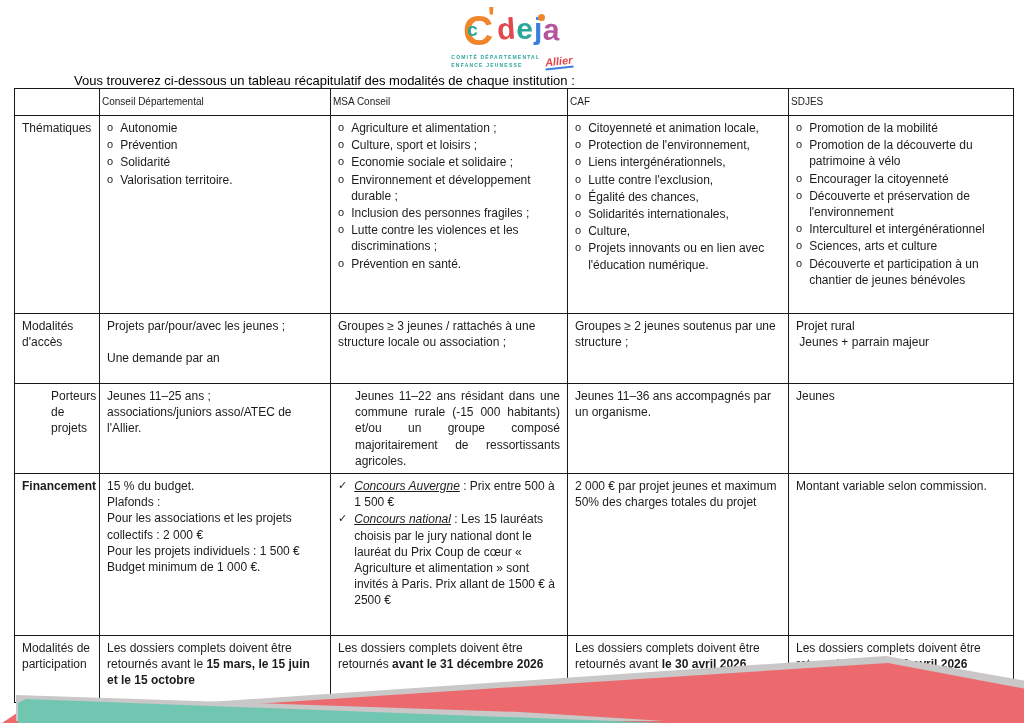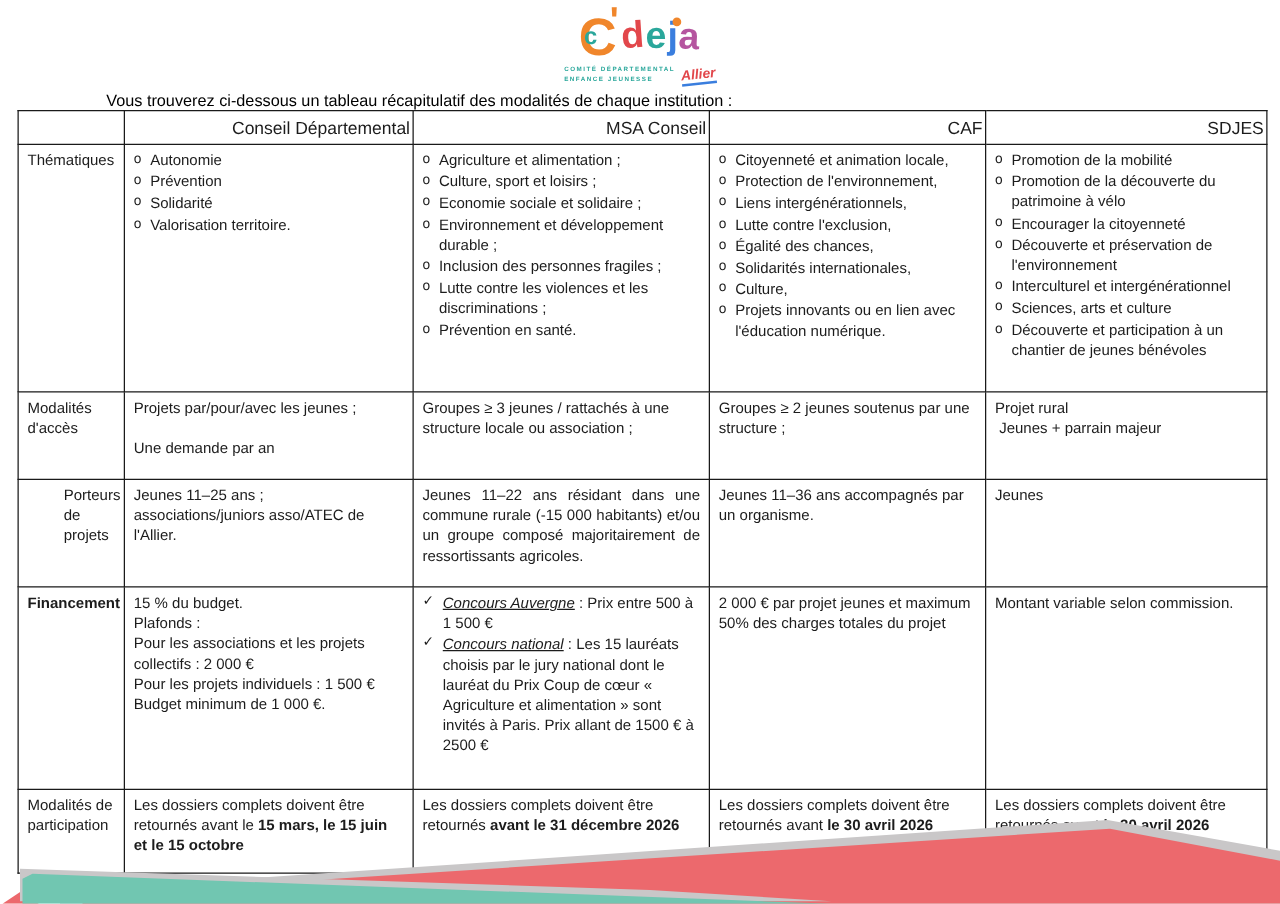--- a/index.html
+++ b/index.html
@@ -20,33 +20,33 @@
   .logo-word .lt.r1{transform:rotate(-4deg);}
   .logo-word .lt.r2{transform:rotate(3deg) translateY(1px);}
   .jwrap{position:relative;display:inline-block;}
   .jdot{position:absolute;left:4px;top:0px;width:7px;height:7px;border-radius:50%;}
   .logo-sub{margin-top:2px;display:flex;align-items:center;justify-content:center;gap:5px;}
   .logo-sub-lines{text-align:left;font-size:5px;font-weight:700;letter-spacing:1.2px;line-height:1.5;}
   .logo-region{font-size:11px;font-weight:700;font-style:italic;transform:rotate(-6deg);display:inline-block;border-bottom:2px solid;padding-bottom:0;position:relative;}
   .logo-region::after{content:"";position:absolute;right:-9px;top:2px;width:7px;height:2px;background:inherit;transform:rotate(-20deg);}
 
   
-  .intro{position:absolute;left:85px;top:73px;font-size:13px;color:#000;}
+  .intro{position:absolute;left:74px;top:73px;font-size:13px;color:#000;}
 
   
   table.grid{position:absolute;left:14px;top:88px;border-collapse:collapse;table-layout:fixed;width:999px;}
   table.grid th, table.grid td{border:1px solid #1a1a1a;vertical-align:top;padding:4px 7px 4px 7px;font-size:12px;line-height:1.35;font-weight:400;}
-  table.grid thead th{height:22px;text-align:right;vertical-align:middle;font-size:14px;padding:2px;}
+  table.grid thead th{height:22px;text-align:left;vertical-align:middle;font-size:10px;padding:2px;}
   td.rowlabel{padding-top:6px;margin-top:48px;}
   .li{display:flex;gap:7px;margin:0 0 1px 0;}
   .li .marker{flex:0 0 auto;font-size:11px;}
   .li .litext{flex:1 1 auto;}
   .para{margin:0;}
   .para.blank{height:1.3em;}
-  td.justify .para{text-align:justify;}
+  td.justify .para{text-align:justify;margin-left:17px;}
   .emph{font-style:italic;text-decoration:underline;}
 
   
   .footer-art{position:absolute;left:0;bottom:0;width:1024px;height:73px;}
 </style>
 </head>
 <body>
 
 <div class="logo">
   <div class="logo-word" id="logo-word"><span class="lt big" style="color: rgb(240, 134, 43);">C</span><span class="lt inner" style="color: rgb(42, 167, 155);">c</span><span class="lt apos" style="color: rgb(240, 134, 43);">'</span><span class="lt r1" style="color: rgb(226, 71, 75);">d</span><span class="lt " style="color: rgb(42, 167, 155);">e</span><span class="lt jletter" style="color: rgb(58, 126, 222);"><span class="jwrap">j<span class="jdot" style="background: rgb(240, 134, 43);"></span></span></span><span class="lt r2" style="color: rgb(181, 85, 159);">a</span></div>

